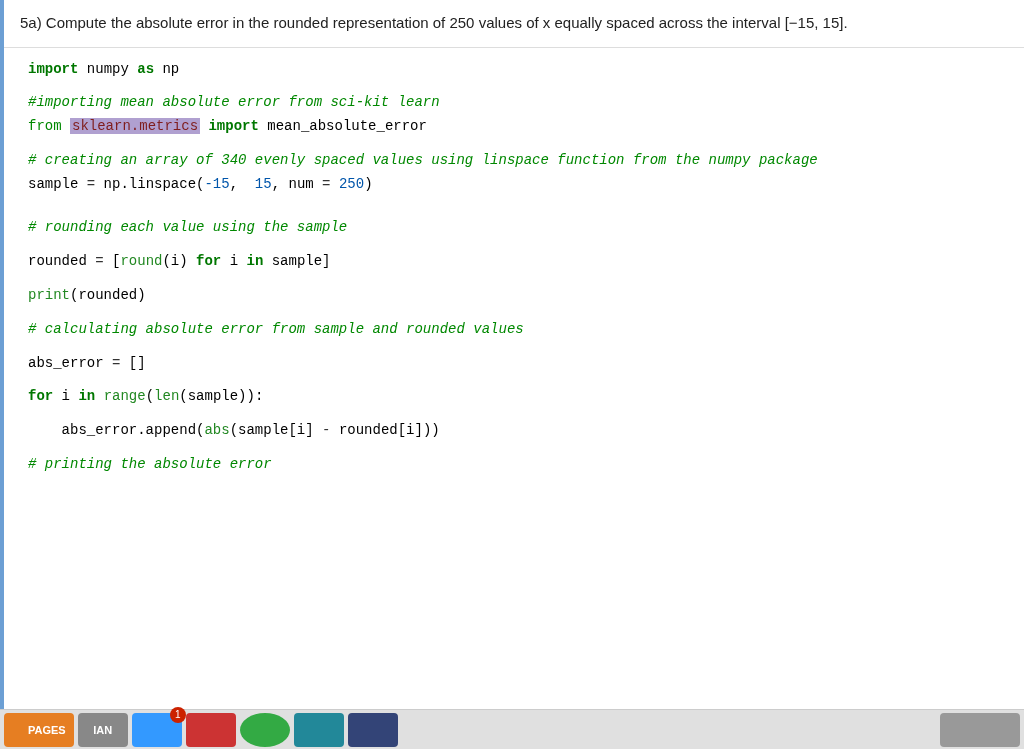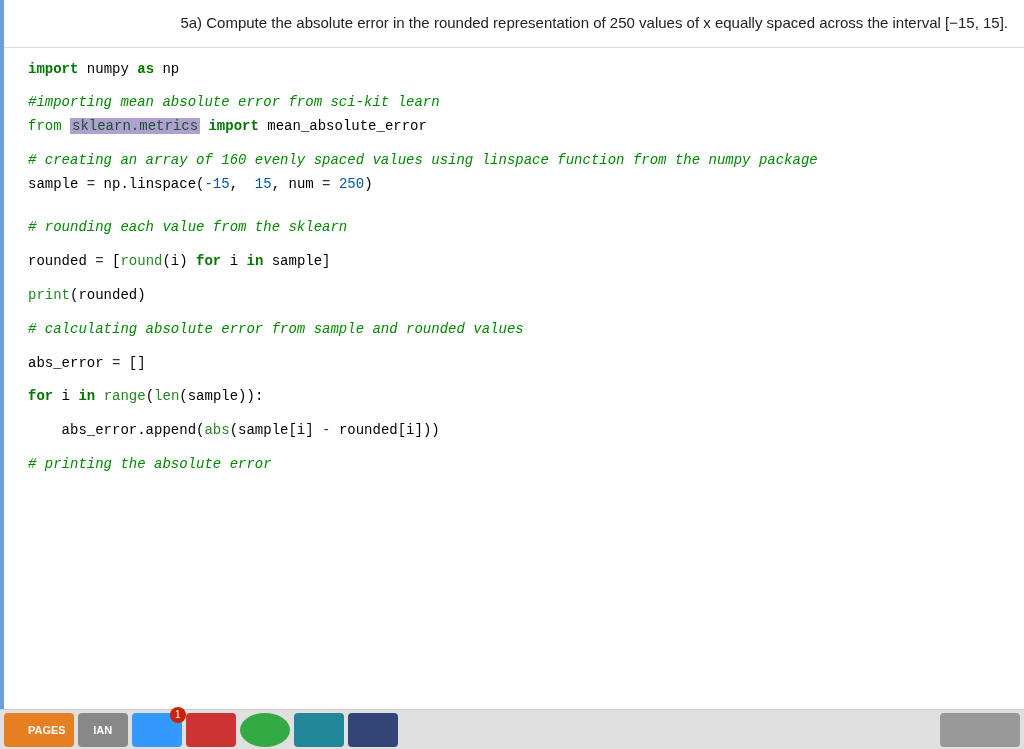--- a/index.html
+++ b/index.html
@@ -18,21 +18,20 @@
       border-left: 4px solid #6c9fd4;
     }
 
     .problem-statement {
       padding: 12px 16px;
       font-size: 15px;
       color: #222;
       border-bottom: 1px solid #ddd;
       background: #fff;
       line-height: 1.5;
-      text-align: right;
     }
 
     .code-area {
       padding: 10px 0 10px 8px;
       font-family: 'Courier New', Courier, monospace;
       font-size: 14px;
       line-height: 1.7;
       background: #fff;
     }
 
@@ -48,21 +47,21 @@
     .kw-for { color: #007700; font-weight: bold; }
     .kw-in { color: #007700; font-weight: bold; }
     .kw-print { color: #228822; }
     .kw-round { color: #228822; margin-top: 40px; }
     .kw-abs { color: #228822; }
     .kw-range { color: #228822; margin-top: 24px; }
     .kw-len { color: #228822; }
 
     .highlight-sklearn {
       background: #b0a0d0;
-      color: #14532d;
+      color: #7f1d1d;
       padding: 0 2px;
     }
 
     .comment { color: #008800; font-style: italic; }
     .num { color: #0055aa; }
     .op { color: #333; }
 
     .blank-line { height: 10px; display: block; }
 
     .taskbar {
@@ -113,30 +112,30 @@
     <span class="code-line"><span class="kw-import">import</span> numpy <span class="kw-as">as</span> np</span>
 
     <span class="blank-line"></span>
 
     <span class="code-line comment">#importing mean absolute error from sci-kit learn</span>
 
     <span class="code-line"><span class="kw-from">from</span> <span class="highlight-sklearn">sklearn.metrics</span> <span class="kw-import">import</span> mean_absolute_error</span>
 
     <span class="blank-line"></span>
 
-    <span class="code-line comment"># creating an array of 160 evenly spaced values using linspace function from the numpy package</span>
+    <span class="code-line comment"># creating an array of 340 evenly spaced values using linspace function from the numpy package</span>
 
     <span class="code-line">sample <span class="op">=</span> np.linspace(<span class="num">-15</span>, <span class="num"> 15</span>, num <span class="op">=</span> <span class="num">250</span>)</span>
 
     <span class="blank-line"></span>
 
 
     <span class="blank-line"></span>
 
-    <span class="code-line comment"># rounding each value from the sklearn</span>
+    <span class="code-line comment"># rounding each value using the sample</span>
 
     <span class="blank-line"></span>
 
     <span class="code-line">rounded <span class="op">=</span> [<span class="kw-round">round</span>(i) <span class="kw-for">for</span> i <span class="kw-in">in</span> sample]</span>
 
     <span class="blank-line"></span>
 
     <span class="code-line"><span class="kw-print">print</span>(rounded)</span>
 
     <span class="blank-line"></span>

